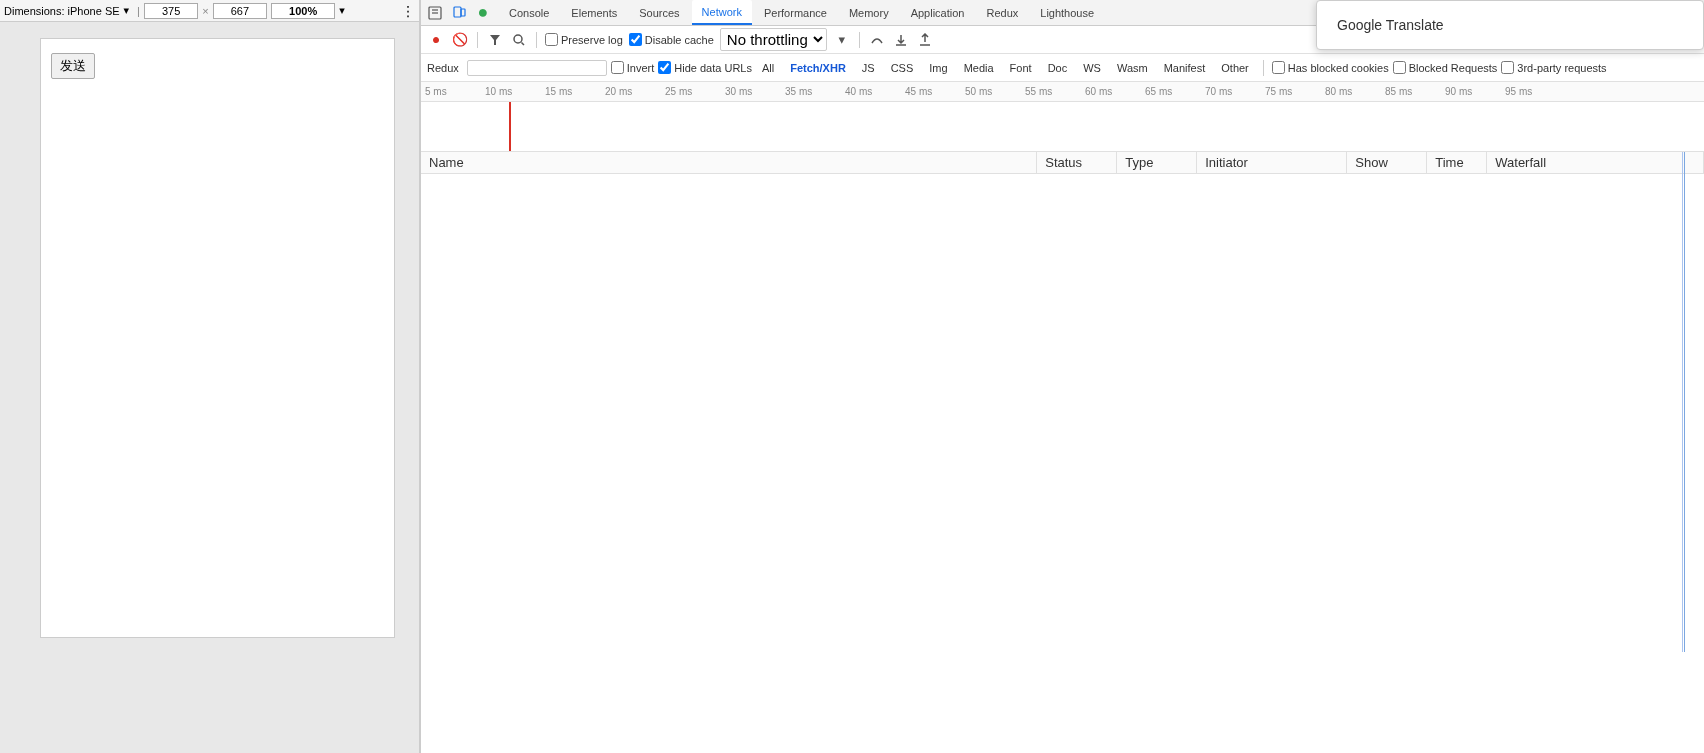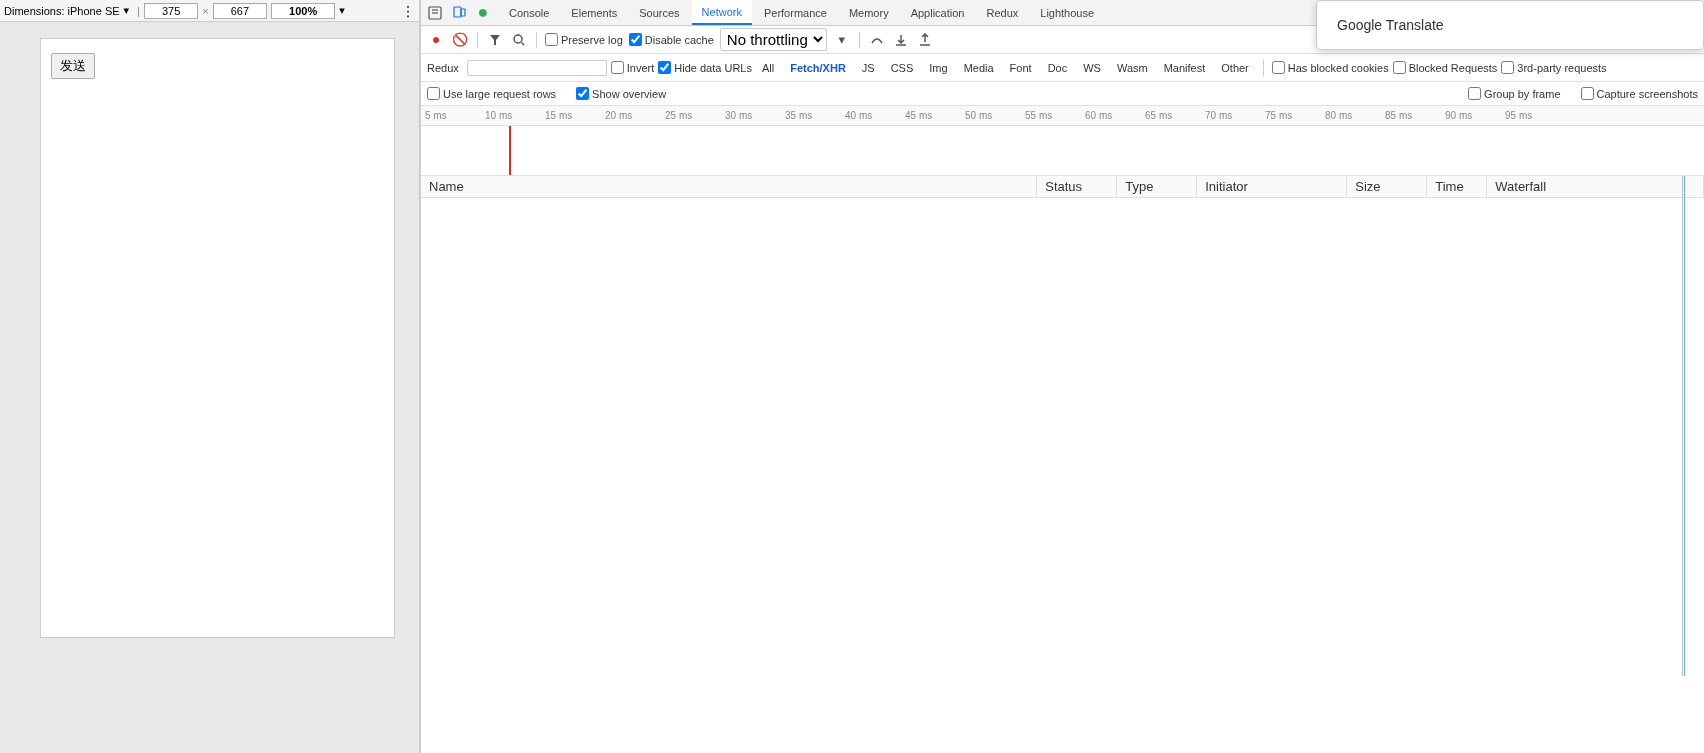--- a/index.html
+++ b/index.html
@@ -440,40 +440,20 @@
       <label class="filter-checkbox">
         <input type="checkbox" style="">
         <span>Blocked Requests</span>
       </label>
       <label class="filter-checkbox">
         <input type="checkbox" style="">
         <span>3rd-party requests</span>
       </label>
     </div>
 
-    <div class="options-row">
-      <label class="option-check">
-        <input type="checkbox" style="">
-        <span>Use large request rows</span>
-      </label>
-      <label class="option-check">
-        <input type="checkbox" checked="" style="">
-        <span>Show overview</span>
-      </label>
-      <div style="margin-left:auto; display:flex; gap:20px;">
-        <label class="option-check">
-          <input type="checkbox" style="">
-          <span>Group by frame</span>
-        </label>
-        <label class="option-check">
-          <input type="checkbox" style="">
-          <span>Capture screenshots</span>
-        </label>
-      </div>
-    </div>
 
     <div class="timeline-area">
       <div class="timeline-ruler" id="timeline-ruler">
       <div class="ruler-tick">5 ms</div>
           <div class="ruler-tick">10 ms</div>
           <div class="ruler-tick">15 ms</div>
           <div class="ruler-tick">20 ms</div>
           <div class="ruler-tick">25 ms</div>
           <div class="ruler-tick">30 ms</div>
           <div class="ruler-tick">35 ms</div>
@@ -503,21 +483,21 @@
         <div class="th th-status">
           <span>Status</span>
         </div>
         <div class="th th-type">
           <span>Type</span>
         </div>
         <div class="th th-initiator">
           <span>Initiator</span>
         </div>
         <div class="th th-size">
-          <span>Size</span>
+          <span>Show</span>
         </div>
         <div class="th th-time">
           <span>Time</span>
         </div>
         <div class="th th-waterfall" style="position:relative;">
           <span>Waterfall</span>
 
           <div style="position:absolute; right:20px; top:0; height:500px; width:1px; background:#aac4f0;"></div>
           <div style="position:absolute; right:18px; top:0; height:500px; width:1px; background:#7ba7e0;"></div>
         </div>

